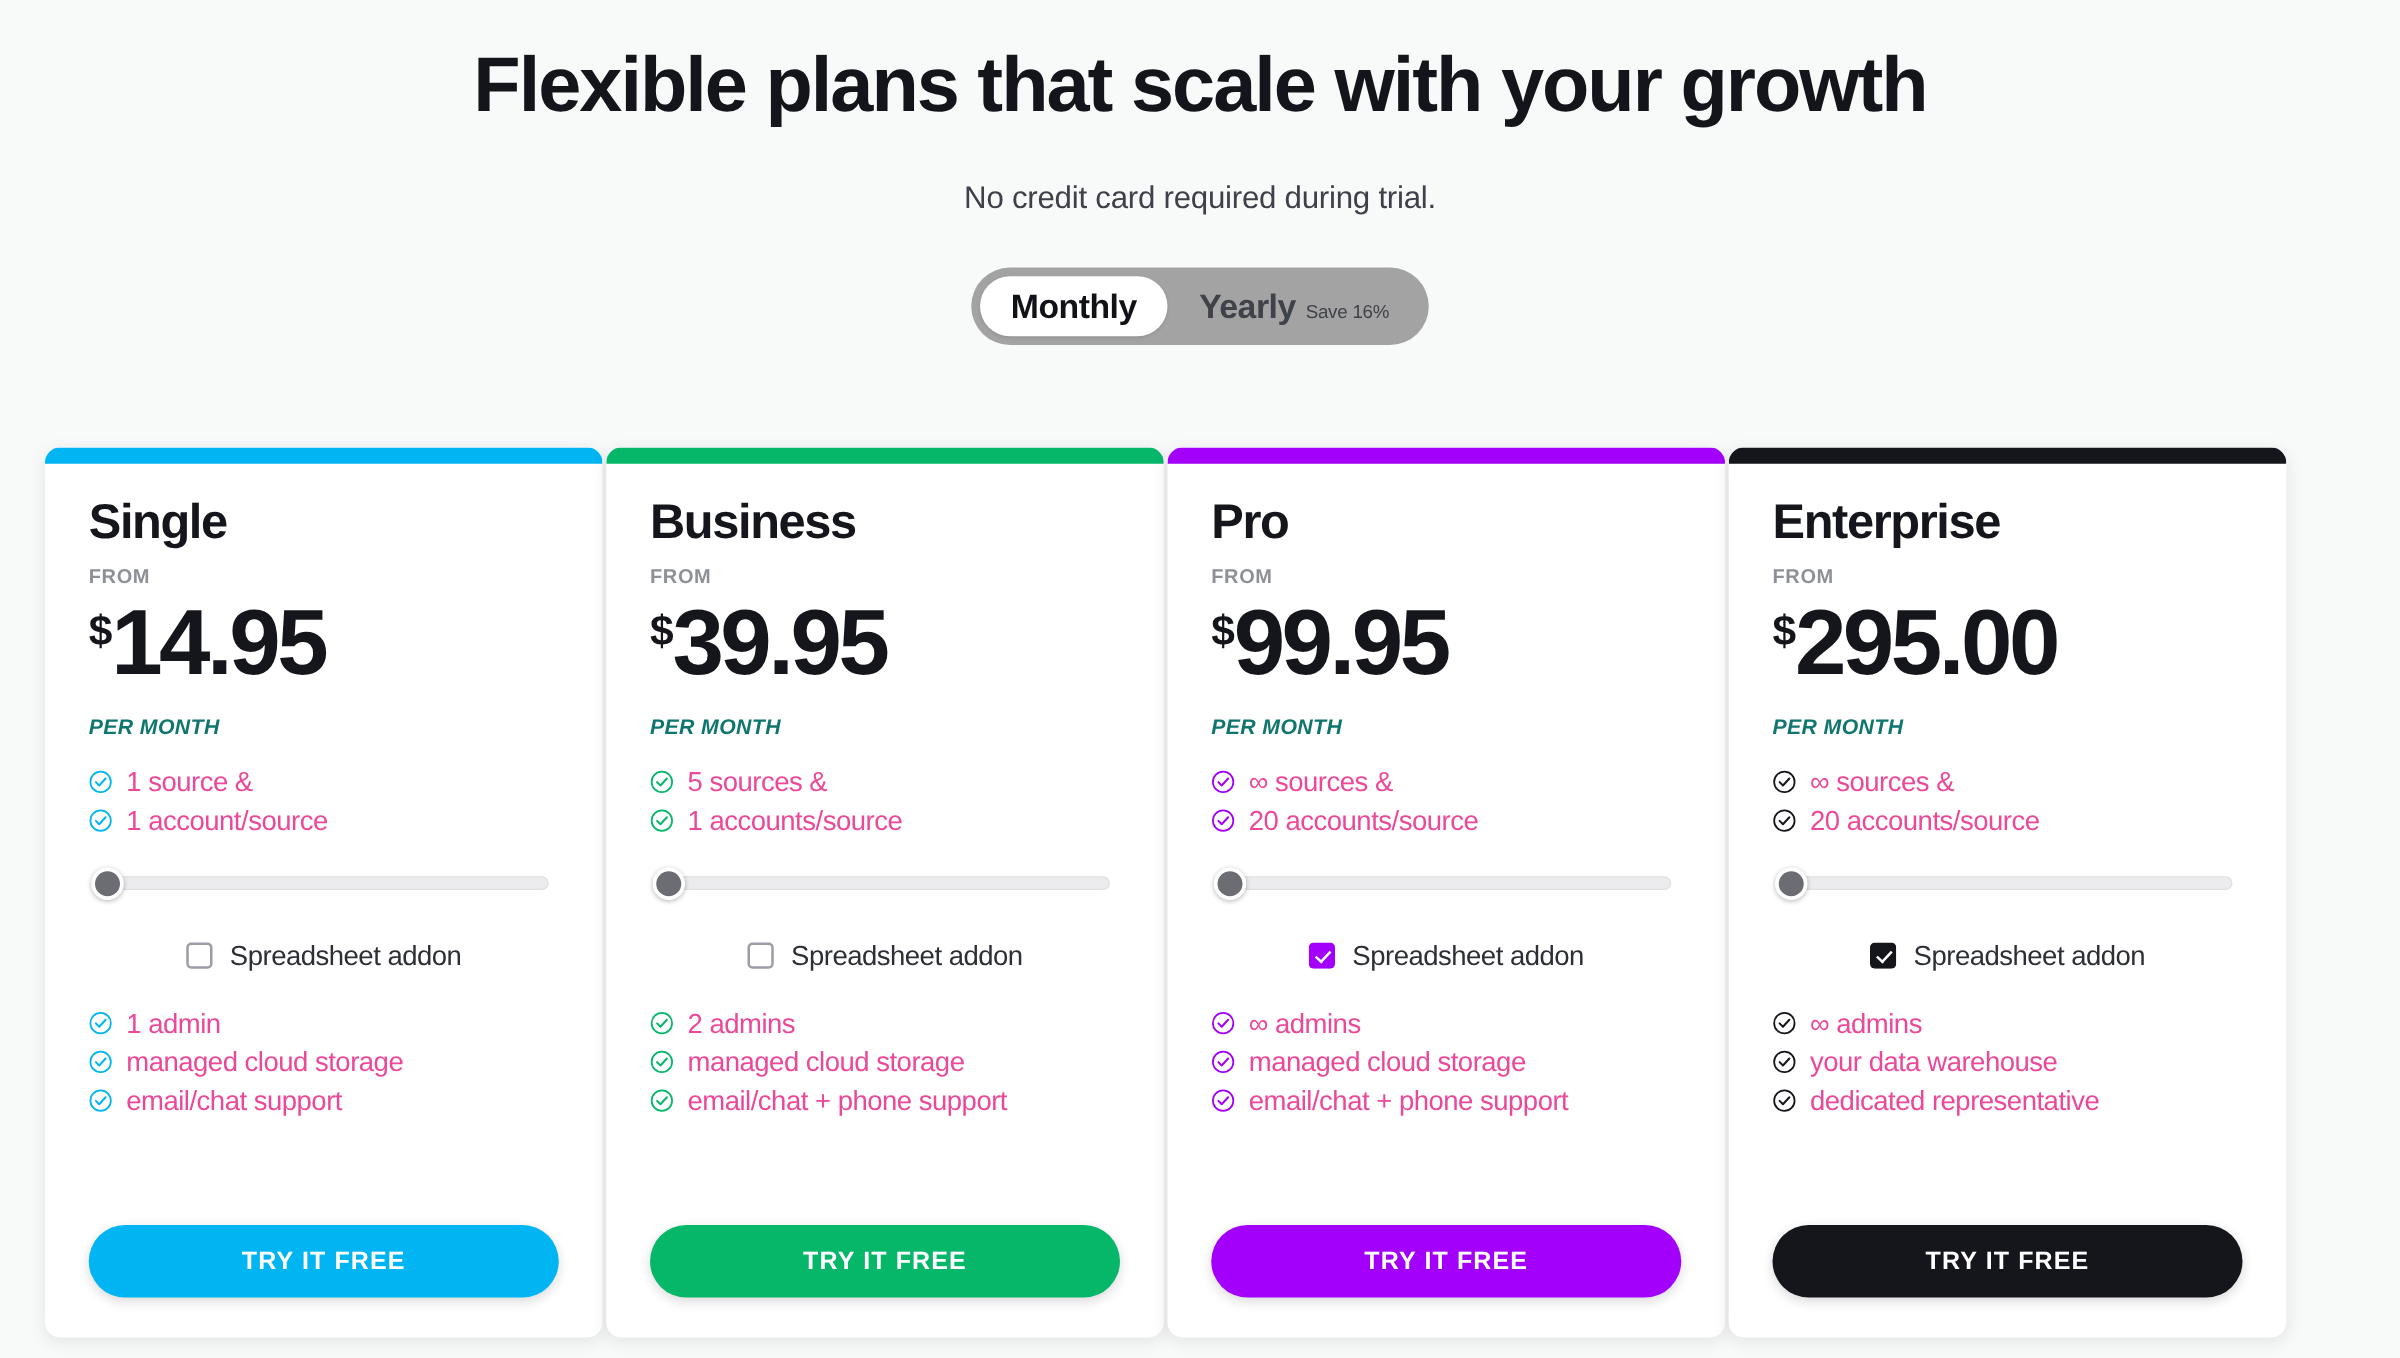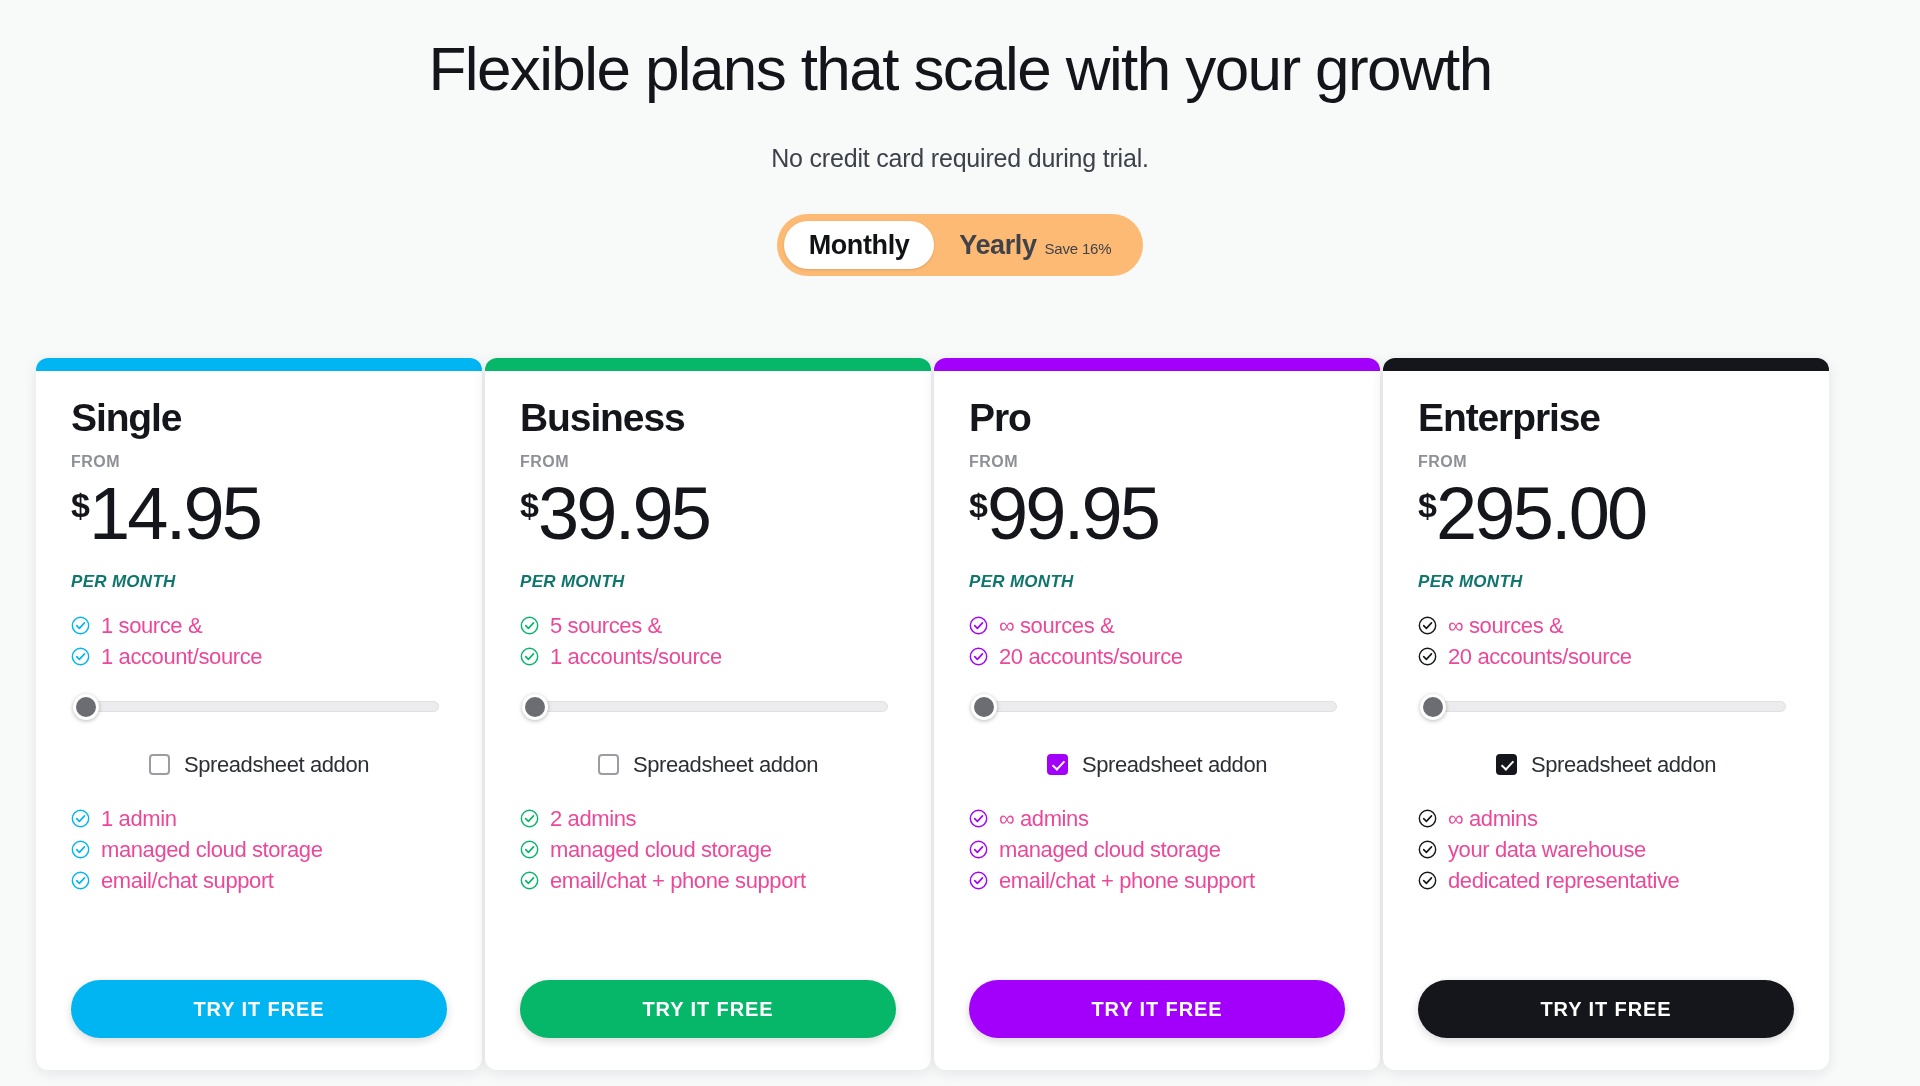--- a/index.html
+++ b/index.html
@@ -21,21 +21,21 @@
     position: relative;
     width: 1920px;
     height: 1086px;
   }
 
   
   .headline {
     text-align: center;
     font-size: 62px;
     line-height: 1.06;
-    font-weight: 400;
+    font-weight: 700;
     letter-spacing: -1.6px;
     color: #14151a;
     padding-top: 36px;
   }
 
   .subhead {
     text-align: center;
     font-size: 25px;
     color: #3e4149;
     margin-top: 42px;
@@ -44,21 +44,21 @@
 
   
   .toggle-wrap {
     display: flex;
     justify-content: center;
     margin-top: 41px;
   }
   .toggle {
     display: inline-flex;
     align-items: center;
-    background: #fdba74;
+    background: #a3a3a3;
     border-radius: 999px;
     padding: 7px;
     height: 62px;
   }
   .toggle-opt {
     display: flex;
     align-items: baseline;
     gap: 8px;
     height: 48px;
     padding: 0 25px;
@@ -136,21 +136,21 @@
     line-height: .92;
   }
   .price-cur {
     font-size: 34px;
     font-weight: 700;
     margin-top: 10px;
     letter-spacing: -1px;
   }
   .price-amt {
     font-size: 74px;
-    font-weight: 400;
+    font-weight: 700;
     letter-spacing: -2.8px;
   }
 
   .per-month {
     font-size: 17px;
     font-weight: 700;
     font-style: italic;
     letter-spacing: .3px;
     color: #0f766e;
     margin-top: 24px;

